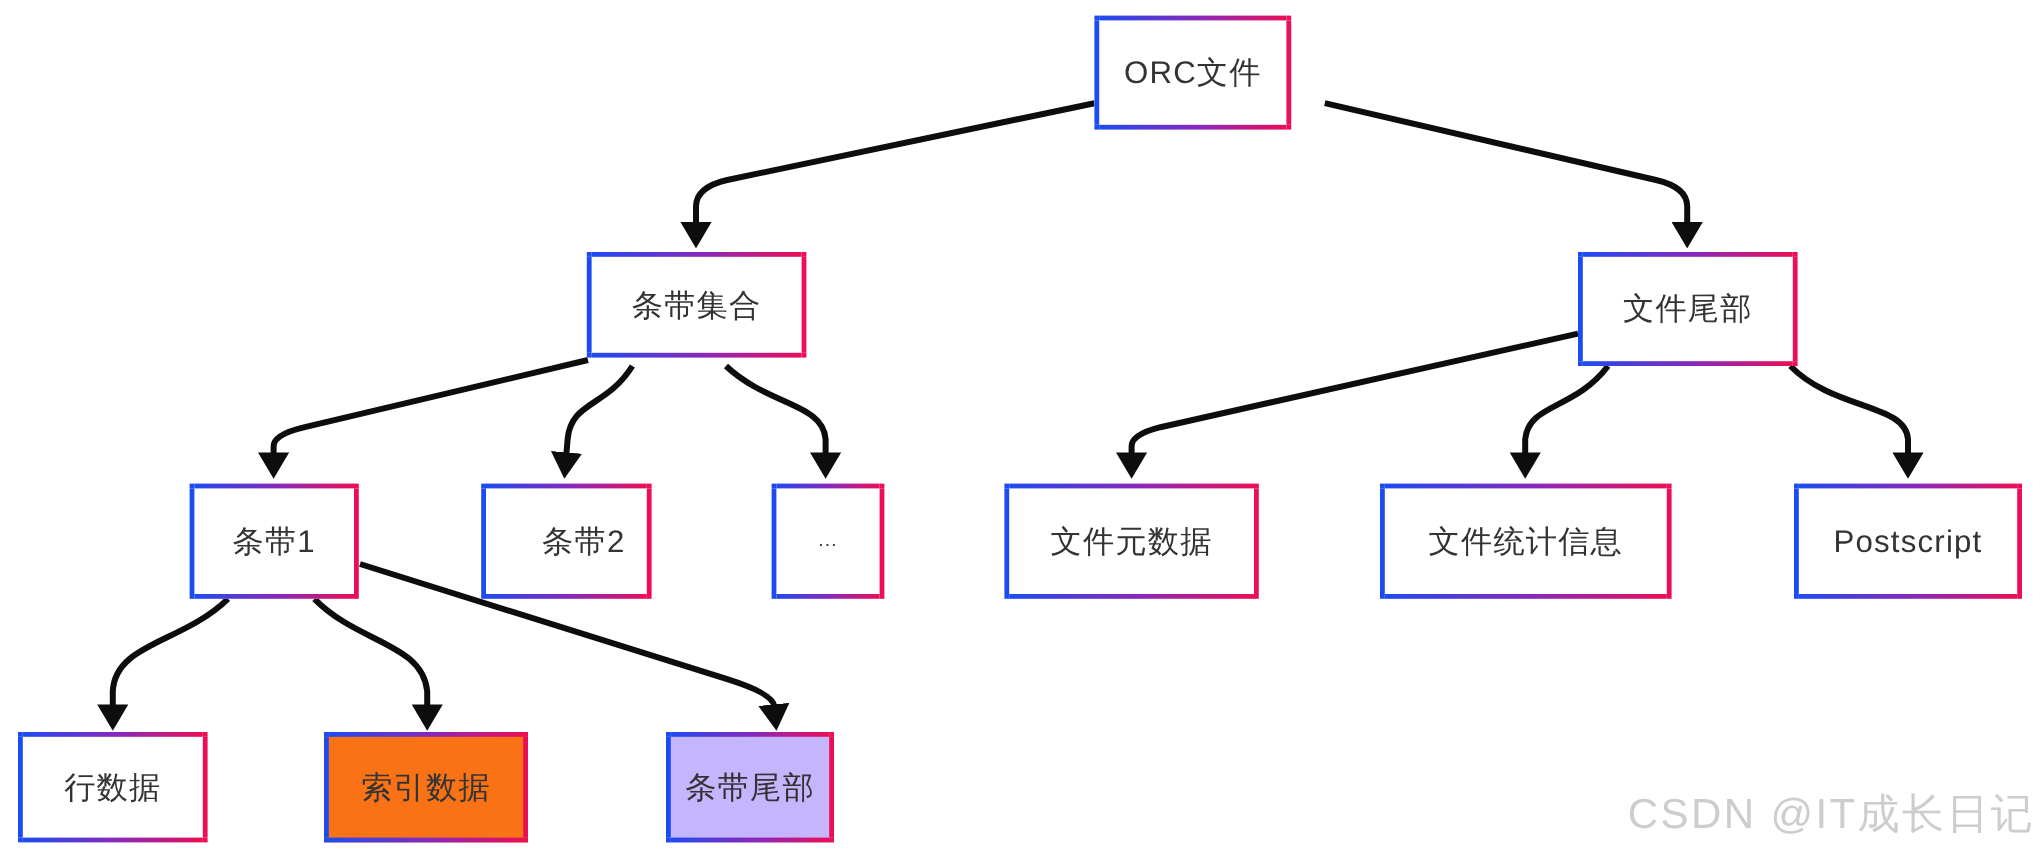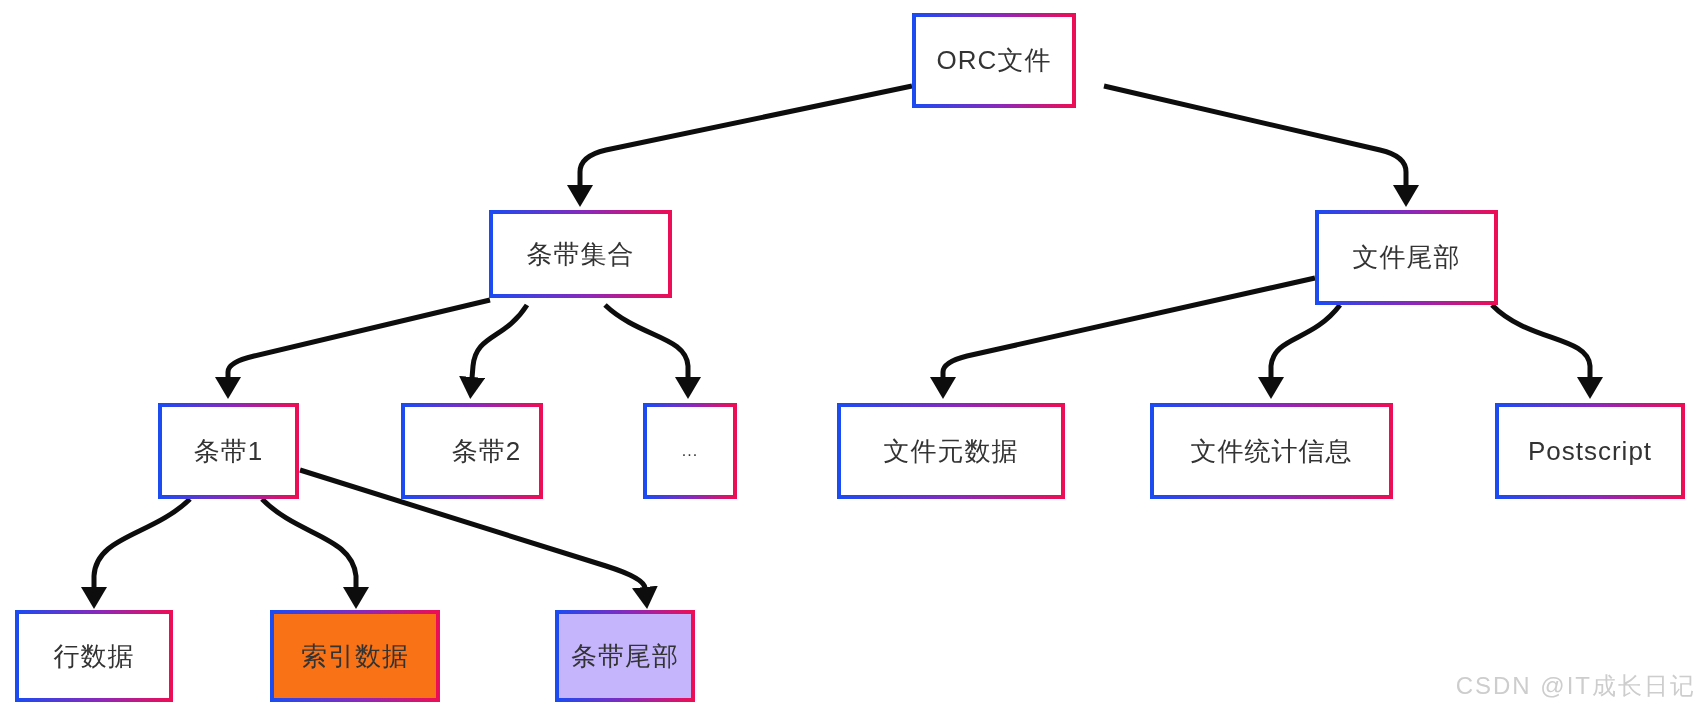--- a/index.html
+++ b/index.html
@@ -32,21 +32,21 @@
     border: 4px solid;
     box-sizing: border-box;
     font-size: 26px;
     letter-spacing: 1px;
     white-space: nowrap;
   }
   .watermark {
     position: absolute;
     right: 6px;
     bottom: 10px;
-    font-size: 24px;
+    font-size: 35px;
     letter-spacing: 2px;
     color: #cdcdcd;
     text-shadow: 1px 1px 1px rgba(255,255,255,0.95);
     user-select: none;
     margin-left: 25px;
   }
 </style>
 </head>
 <body>
 
@@ -72,19 +72,19 @@
       </g>
   </svg>
 
   <div class="watermark" style="color: rgb(205, 205, 205);">CSDN @IT成长日记</div>
 <div class="node" style="left: 912px; top: 13px; width: 164px; height: 95px; background: rgb(255, 255, 255); border-image: linear-gradient(90deg, rgb(28, 75, 242), rgb(141, 39, 184) 55%, rgb(236, 14, 86)) 1 / 1 / 0 stretch;">ORC文件</div>
     <div class="node" style="left: 489px; top: 210px; width: 183px; height: 88px; background: rgb(255, 255, 255); border-image: linear-gradient(90deg, rgb(28, 75, 242), rgb(141, 39, 184) 55%, rgb(236, 14, 86)) 1 / 1 / 0 stretch;">条带集合</div>
     <div class="node" style="left: 1315px; top: 210px; width: 183px; height: 95px; background: rgb(255, 255, 255); border-image: linear-gradient(90deg, rgb(28, 75, 242), rgb(141, 39, 184) 55%, rgb(236, 14, 86)) 1 / 1 / 0 stretch;">文件尾部</div>
     <div class="node" style="left: 158px; top: 403px; width: 141px; height: 96px; background: rgb(255, 255, 255); border-image: linear-gradient(90deg, rgb(28, 75, 242), rgb(141, 39, 184) 55%, rgb(236, 14, 86)) 1 / 1 / 0 stretch;">条带1</div>
     <div class="node" style="left: 401px; top: 403px; width: 142px; height: 96px; background: rgb(255, 255, 255); border-image: linear-gradient(90deg, rgb(28, 75, 242), rgb(141, 39, 184) 55%, rgb(236, 14, 86)) 1 / 1 / 0 stretch; padding-left: 29px;">条带2</div>
     <div class="node" style="left: 643px; top: 403px; width: 94px; height: 96px; background: rgb(255, 255, 255); font-size: 16px; border-image: linear-gradient(90deg, rgb(28, 75, 242), rgb(141, 39, 184) 55%, rgb(236, 14, 86)) 1 / 1 / 0 stretch;">...</div>
-    <div class="node" style="left: 837px; top: 403px; width: 228px; height: 96px; background: rgb(255, 255, 255); border-image: linear-gradient(90deg, rgb(28, 75, 242), rgb(141, 39, 184) 55%, rgb(236, 14, 86)) 1 / 1 / 0 stretch;">文件元数据</div>
+    <div class="node" style="left: 837px; top: 403px; width: 212px; height: 96px; background: rgb(255, 255, 255); border-image: linear-gradient(90deg, rgb(28, 75, 242), rgb(141, 39, 184) 55%, rgb(236, 14, 86)) 1 / 1 / 0 stretch;">文件元数据</div>
     <div class="node" style="left: 1150px; top: 403px; width: 243px; height: 96px; background: rgb(255, 255, 255); border-image: linear-gradient(90deg, rgb(28, 75, 242), rgb(141, 39, 184) 55%, rgb(236, 14, 86)) 1 / 1 / 0 stretch;">文件统计信息</div>
     <div class="node" style="left: 1495px; top: 403px; width: 190px; height: 96px; background: rgb(255, 255, 255); border-image: linear-gradient(90deg, rgb(28, 75, 242), rgb(141, 39, 184) 55%, rgb(236, 14, 86)) 1 / 1 / 0 stretch;">Postscript</div>
     <div class="node" style="left: 15px; top: 610px; width: 158px; height: 92px; background: rgb(255, 255, 255); border-image: linear-gradient(90deg, rgb(28, 75, 242), rgb(141, 39, 184) 55%, rgb(236, 14, 86)) 1 / 1 / 0 stretch;">行数据</div>
     <div class="node" style="left: 270px; top: 610px; width: 170px; height: 92px; background: #f97316; border-image: linear-gradient(90deg, rgb(28, 75, 242), rgb(141, 39, 184) 55%, rgb(236, 14, 86)) 1 / 1 / 0 stretch;">索引数据</div>
     <div class="node" style="left: 555px; top: 610px; width: 140px; height: 92px; background: #c4b5fd; border-image: linear-gradient(90deg, rgb(28, 75, 242), rgb(141, 39, 184) 55%, rgb(236, 14, 86)) 1 / 1 / 0 stretch;">条带尾部</div>
   </div>
 
 </body></html>

